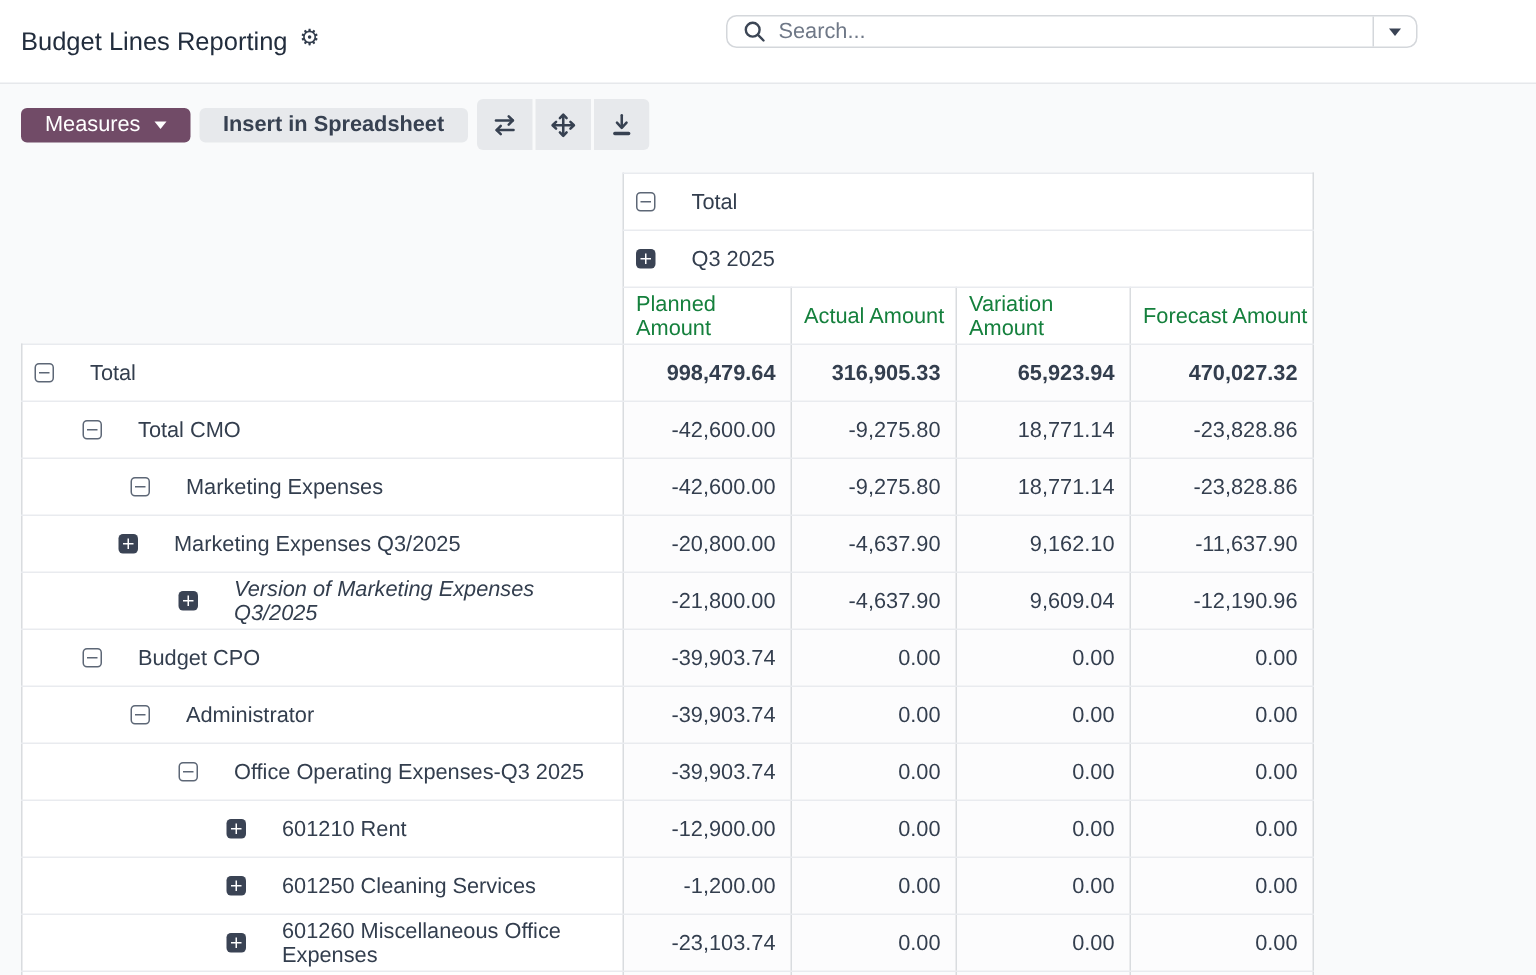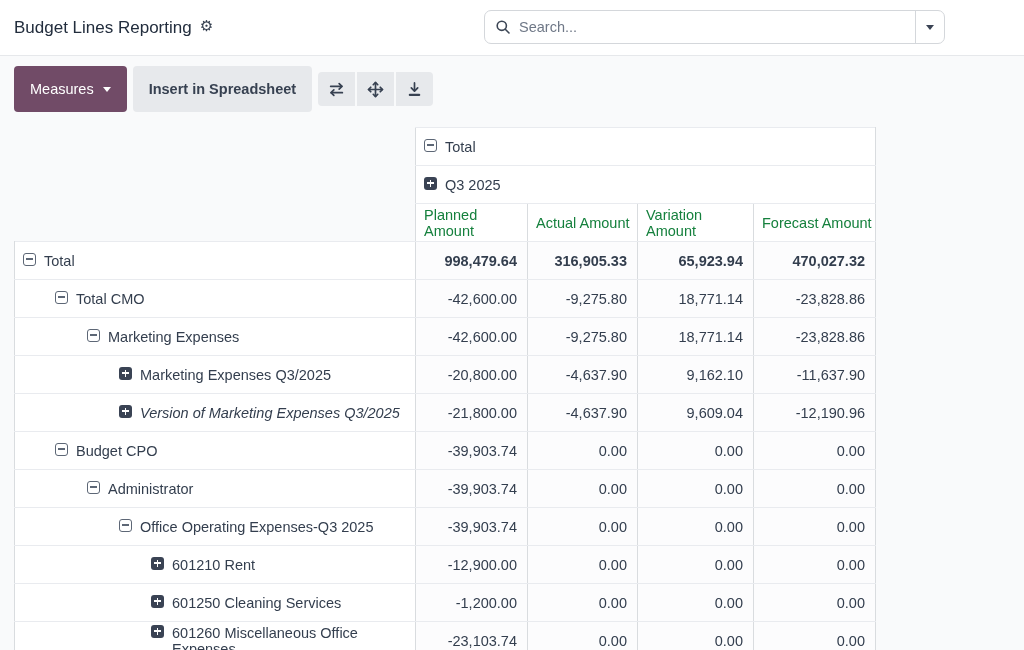--- a/index.html
+++ b/index.html
@@ -21,21 +21,21 @@
     padding: 0 14px;
     position: relative;
   }
   .title-wrap { display: flex; align-items: flex-start; gap: 8px; }
   .page-title { font-size: 17px; font-weight: 400; color: #222d3d; }
   .gear { font-size: 15px; color: #333e4e; cursor: pointer; line-height: 1; }
 
   .search-bar {
     position: absolute;
     left: 484px; top: 10px;
-    width: 461px; height: 34px;
+    width: 461px; height: 22px;
     background: #fff;
     border: 1px solid #d4d7db;
     border-radius: 7px;
     display: flex;
     align-items: flex-start;
   }
   .search-main { flex: 1; display: flex; align-items: center; gap: 8px; padding: 0 10px; height: 100%; }
   .search-input {
     border: none; outline: none; flex: 1;
     font-family: "Liberation Sans", sans-serif;
@@ -56,21 +56,21 @@
   }
 
   
   .controlbar {
     padding: 10px 14px;
     display: flex;
     align-items: center;
     gap: 6px;
   }
   .btn {
-    height: 46px;
+    height: 23px;
     border: none;
     border-radius: 4px;
     font-family: "Liberation Sans", sans-serif;
     font-size: 14.5px;
     font-weight: 500;
     display: inline-flex;
     align-items: center;
     gap: 9px;
     padding: 0 16px;
     cursor: pointer;
@@ -118,21 +118,21 @@
     color: #15803d; font-weight: 400; cursor: pointer;
   }
   .pivot th.rowlabel { background: #fff; text-align: left; cursor: pointer; }
   .pivot td.val {
     background: #fcfcfd;
     text-align: right;
     padding-right: 10px;
     color: #333e4e;
   }
   .pivot tr.bold td.val { font-weight: 700; }
-  .cell-flex { display: flex; align-items: flex-start; gap: 8px; }
+  .cell-flex { display: flex; align-items: center; gap: 24px; }
 
   .sq-minus {
     width: 13px; height: 13px; flex: none;
     border: 1px solid #5d6776; border-radius: 3px;
     display: inline-flex; align-items: center; justify-content: center;
   }
   .sq-minus::before { content: ""; width: 7px; height: 1.5px; background: #5d6776; }
   .sq-plus {
     width: 13px; height: 13px; flex: none;
     background: #3a4354; border-radius: 3px;
@@ -277,21 +277,21 @@
         <span class="sq-minus"></span>
         <span>Marketing Expenses</span>
       </span>
     </th>
     <td class="val">-42,600.00</td>
     <td class="val">-9,275.80</td>
     <td class="val">18,771.14</td>
     <td class="val">-23,828.86</td>
   </tr>
         <tr>
-    <th class="rowlabel" style="padding-left: 104px; margin-left: 48px;">
+    <th class="rowlabel" style="padding-left: 64px; margin-left: 48px;">
       <span class="cell-flex">
         <span class="sq-plus"></span>
         <span>Marketing Expenses Q3/2025</span>
       </span>
     </th>
     <td class="val">-20,800.00</td>
     <td class="val">-4,637.90</td>
     <td class="val">9,162.10</td>
     <td class="val">-11,637.90</td>
   </tr>

